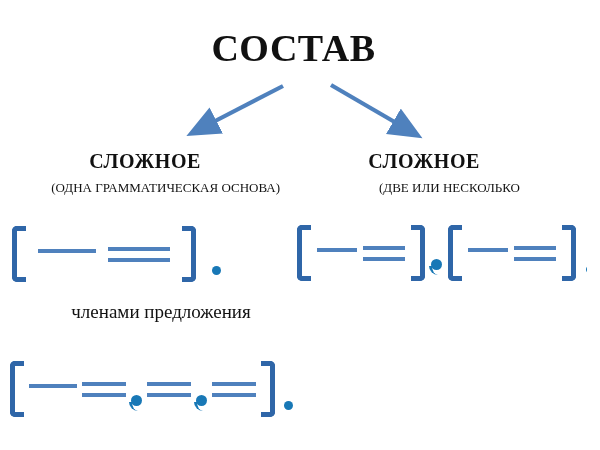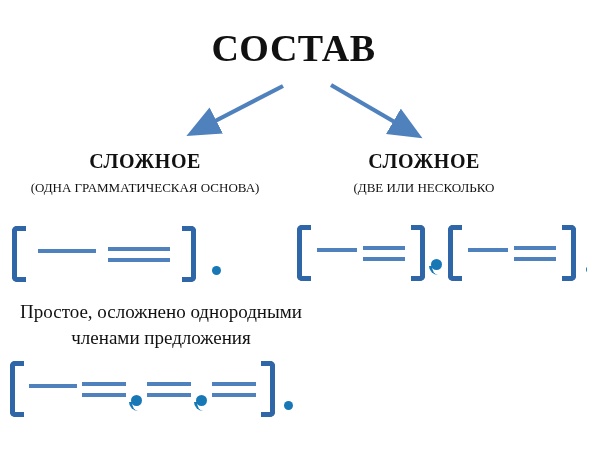--- a/index.html
+++ b/index.html
@@ -50,21 +50,21 @@
   .branch-heading {
     font-size: 20px;
     font-weight: 700;
     letter-spacing: 0.5px;
   }
   .branch-sub {
     margin-top: 6px;
     font-size: 13px;
     line-height: 17px;
   }
-  .branch-sub span { display: block; }
+  .branch-sub span { display: block; text-align: right; }
 
   .note {
     position: absolute;
     left: 0;
     top: 299px;
     width: 322px;
     text-align: center;
     font-size: 19px;
     line-height: 26px;
   }
@@ -185,21 +185,20 @@
       <div class="bk close"></div>
       <div class="comma"></div>
       <div class="bk open"></div>
       <div class="subject"></div>
       <div class="predicate"></div>
       <div class="bk close"></div>
       <div class="period"></div>
     </div>
 
   <div class="note">
-    <span>Простое, осложнено однородными</span>
     <span>членами предложения</span>
   </div>
 
   <div class="scheme" id="scheme-homog">
       <div class="bk open"></div>
       <div class="subject"></div>
       <div class="predicate"></div>
       <div class="comma"></div>
       <div class="predicate"></div>
       <div class="comma"></div>

